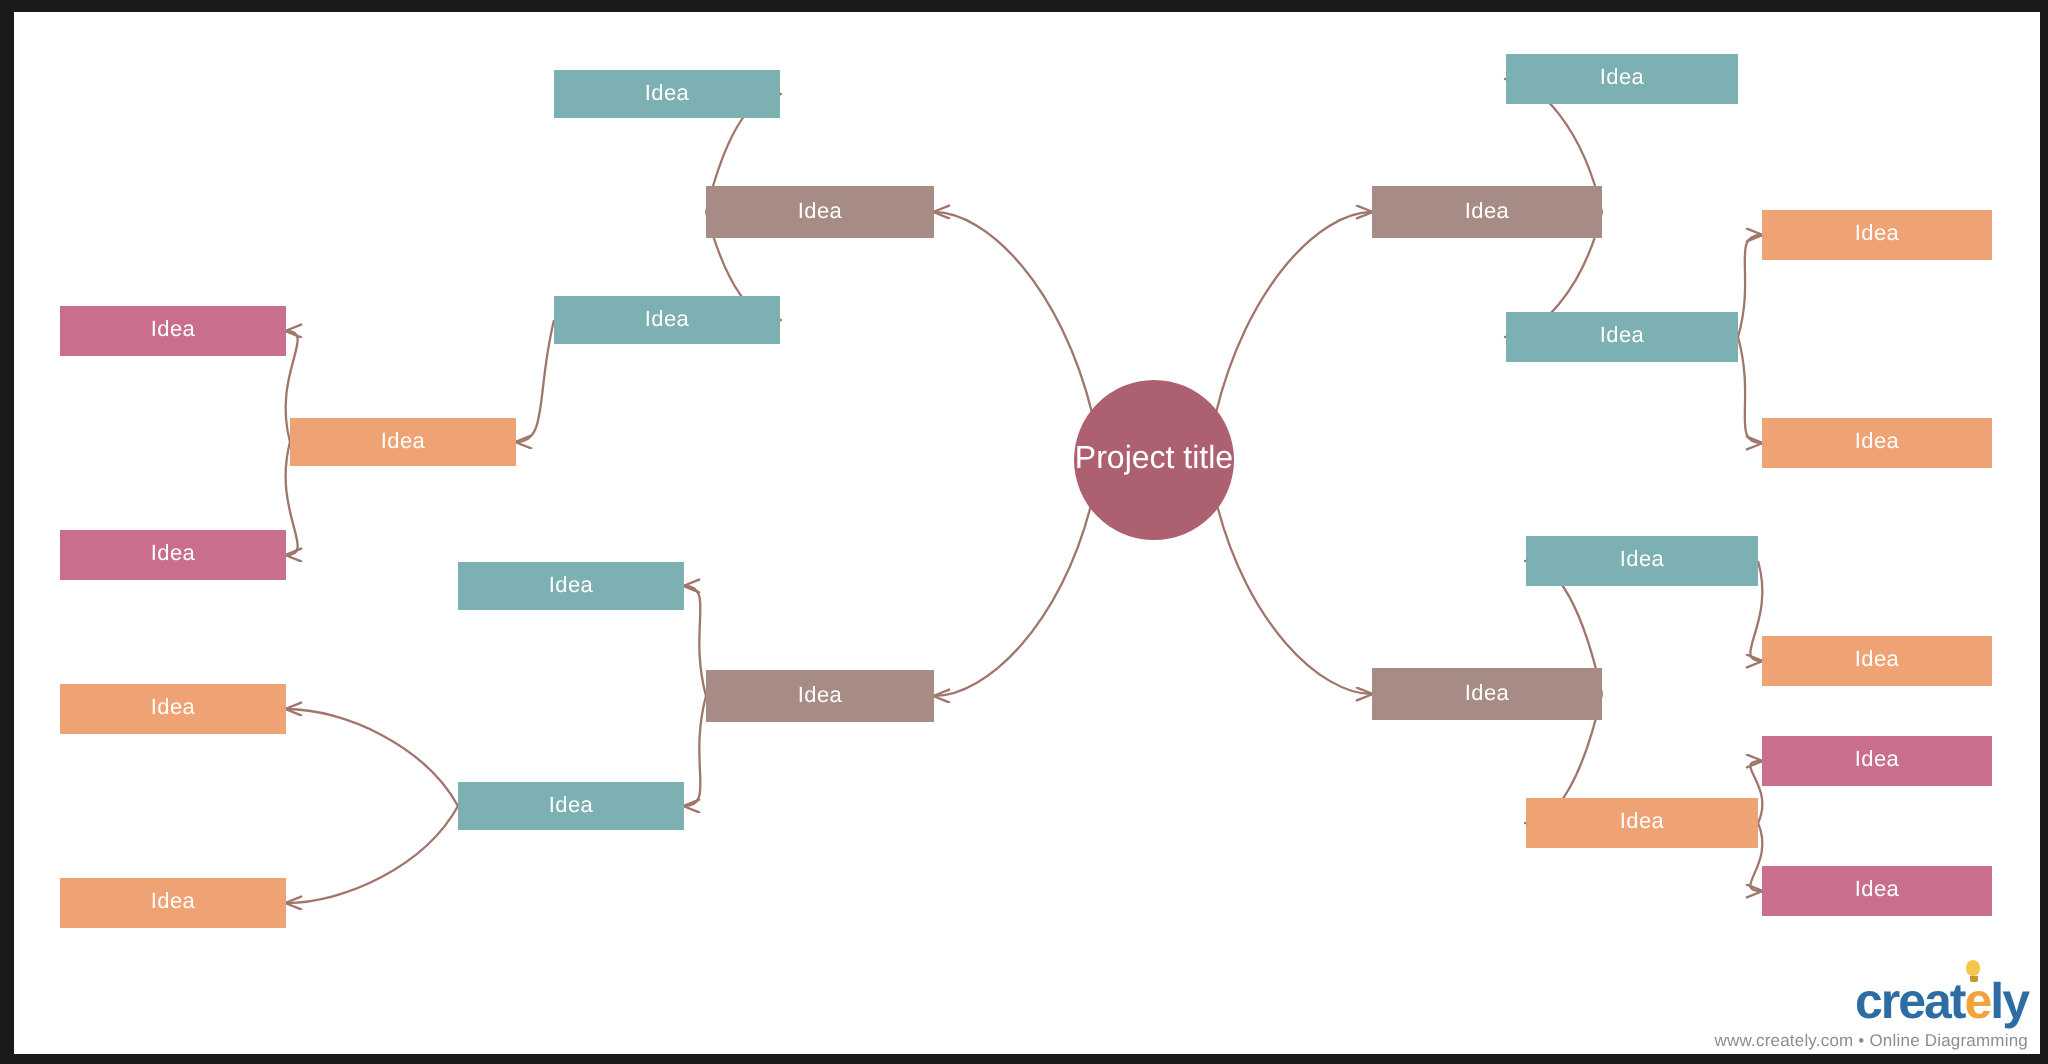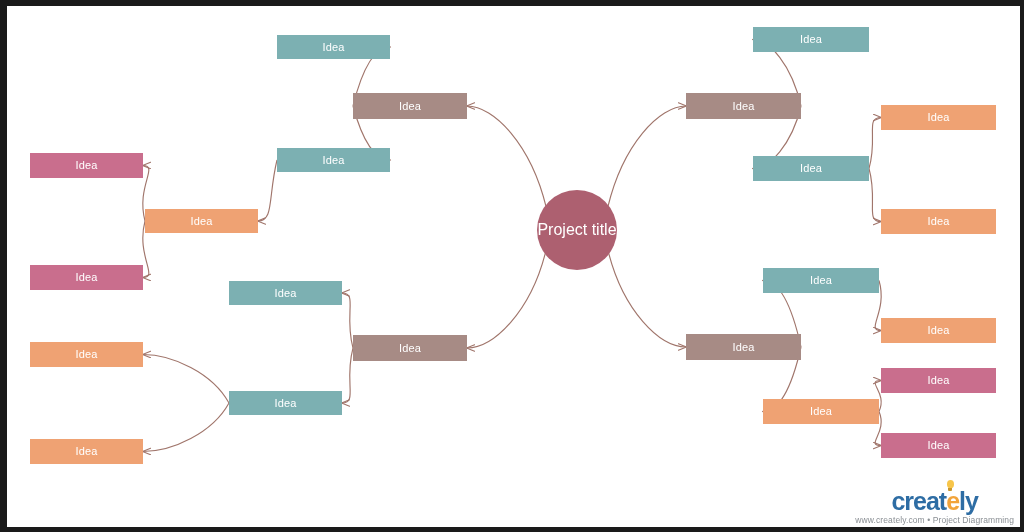--- a/index.html
+++ b/index.html
@@ -6,21 +6,21 @@
   body{width:1024px;height:532px;overflow:hidden;
        font-family:"Liberation Sans","DejaVu Sans",sans-serif;}
   #frame{position:relative;width:1024px;height:532px;background:#1a1a1a;box-sizing:border-box;}
   #canvas{position:absolute;left:7px;top:6px;width:1013px;height:521px;background:#ffffff;overflow:hidden;}
   svg#links{position:absolute;left:0;top:0;width:1013px;height:521px;pointer-events:none;}
   .node{position:absolute;box-sizing:border-box;display:flex;align-items:center;
         justify-content:center;color:#ffffff;font-size:11px;letter-spacing:.2px;
         line-height:1;user-select:none;}
   .hub{position:absolute;border-radius:50%;display:flex;align-items:center;
        justify-content:center;color:#ffffff;font-size:16px;user-select:none;}
-  #wm{position:absolute;right:6px;bottom:2px;text-align:center;user-select:none;}
+  #wm{position:absolute;right:6px;bottom:2px;text-align:right;user-select:none;}
   #wmlogo{font-size:25px;font-weight:700;letter-spacing:-1px;line-height:1;
           color:#2e6da4;position:relative;display:inline-block;}
   #wmlogo .e{color:#f2a43a;}
   #bulb{position:absolute;width:9px;height:11px;right:23px;top:-9px;}
   #bulb .glass{position:absolute;left:1px;top:0;width:7px;height:8px;border-radius:50% 50% 45% 45%;background:#f7c54a;}
   #bulb .base{position:absolute;left:2.5px;top:7.5px;width:4px;height:3px;background:#c9972e;border-radius:0 0 1px 1px;}
   #wmtag{font-size:8.5px;color:#8a8f94;margin-top:1px;letter-spacing:.1px;}
 </style>
 </head>
 <body>
@@ -132,17 +132,17 @@
         </div>
       </div>
 
     <div id="wm">
       <div id="wmlogo">
         <span id="bulb">
           <span class="glass"></span>
             <span class="base"></span>
         </span><span>creat</span><span class="e">e</span><span>ly</span>
       </div>
-      <div id="wmtag">www.creately.com • Project Diagramming</div>
+      <div id="wmtag">www.creately.com • Online Diagramming</div>
     </div>
 
   </div>
 </div>
 
 </body></html>

